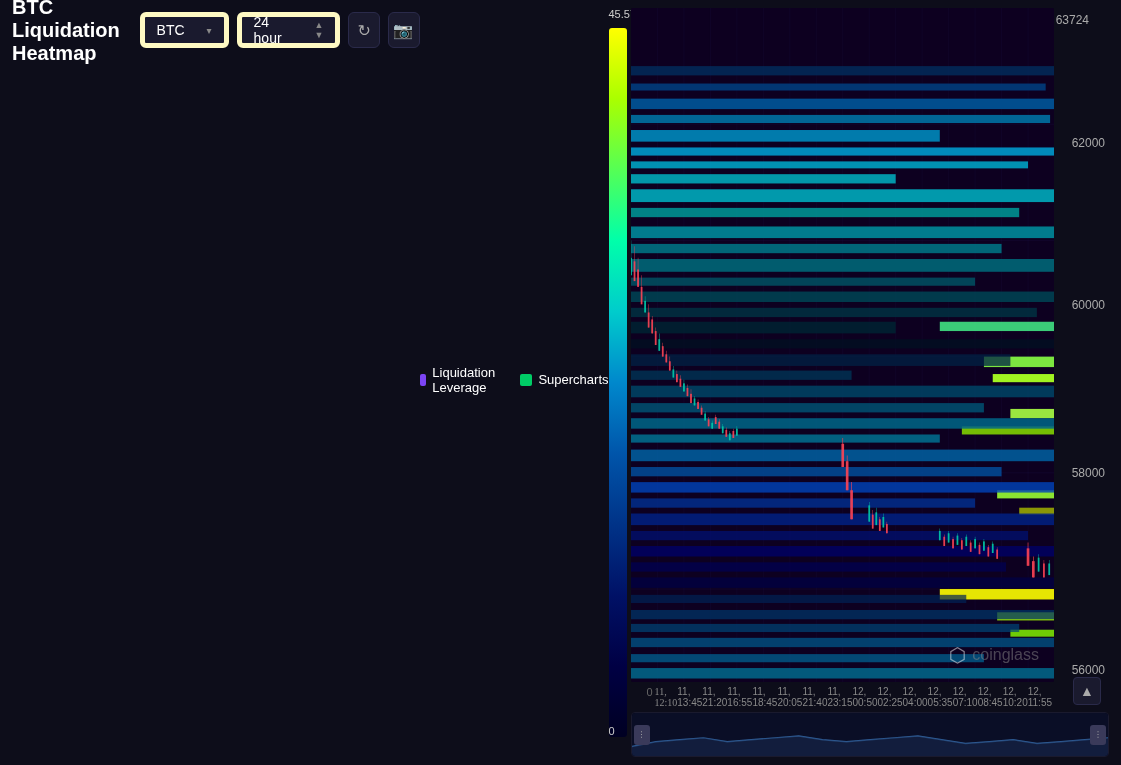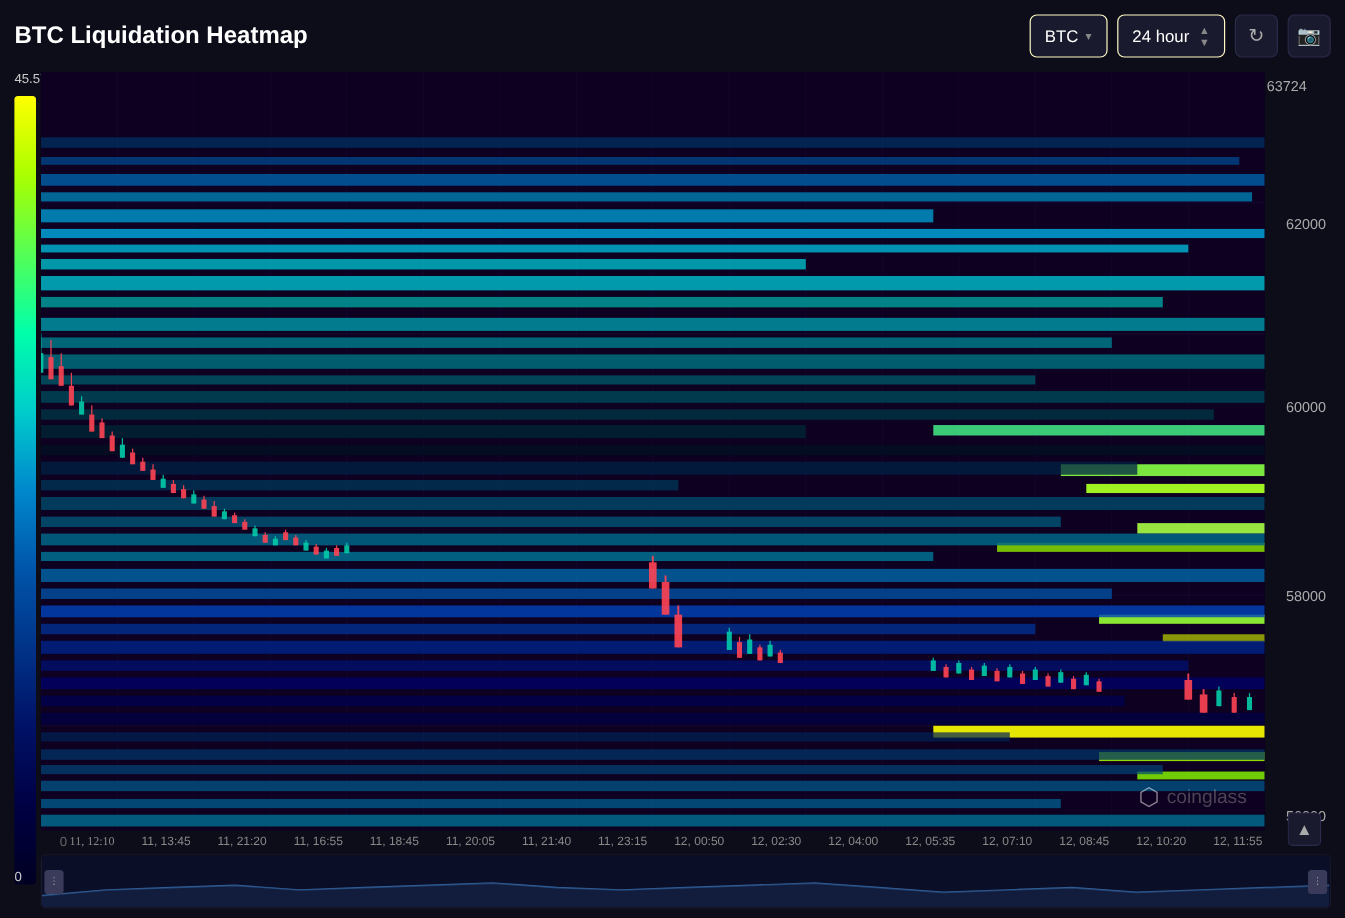--- a/index.html
+++ b/index.html
@@ -9,21 +9,20 @@
       font-family: -apple-system, BlinkMacSystemFont, 'Segoe UI', sans-serif;
       width: 1121px;
       height: 765px;
       overflow: hidden;
     }
 
     .page-container {
       width: 1121px;
       height: 765px;
       display: flex;
-      flex-direction: column;
       padding: 8px 12px;
     }
 
     
     .header {
       display: flex;
       align-items: center;
       justify-content: space-between;
       margin-bottom: 8px;
       height: 44px;
@@ -37,23 +36,23 @@
 
     .header-controls {
       display: flex;
       align-items: center;
       gap: 8px;
     }
 
     .select-btn {
       display: flex;
       align-items: center;
-      gap: 6px;
+      gap: 22px;
       background: #1a1a2e;
-      border: 1px solid #fef9c3;
+      border: 5px solid #fef9c3;
       border-radius: 6px;
       padding: 6px 12px;
       color: #ffffff;
       font-size: 14px;
       cursor: pointer;
       height: 36px;
     }
 
     .select-btn .chevron {
       font-size: 10px;
@@ -290,20 +289,30 @@
       </div>
       <div class="icon-btn">
         <span>↻</span>
       </div>
       <div class="icon-btn">
         <span>📷</span>
       </div>
     </div>
   </div>
 
+  <div class="legend">
+    <div class="legend-item">
+      <div class="legend-dot" style="background:#7b44f5;"></div>
+      <span>Liquidation Leverage</span>
+    </div>
+    <div class="legend-item">
+      <div class="legend-dot" style="background:#00cc66;"></div>
+      <span>Supercharts</span>
+    </div>
+  </div>
 
   <div class="chart-wrapper">
 
     <div class="color-scale">
       <span class="scale-label-top">45.57M</span>
       <div class="color-scale-bar"></div>
       <span class="scale-label-bottom">0</span>
     </div>
 
     <div class="chart-main">
@@ -544,21 +553,21 @@
         <div style="flex:1; display:flex; justify-content:space-between; padding: 0 2px;">
           <span style="font-size:10px;color:#888;font-family:Liberation Serif, serif;">11, 12:10</span>
           <span style="font-size:10px;color:#888;">11, 13:45</span>
           <span style="font-size:10px;color:#888;">11, 21:20</span>
           <span style="font-size:10px;color:#888;">11, 16:55</span>
           <span style="font-size:10px;color:#888;">11, 18:45</span>
           <span style="font-size:10px;color:#888;">11, 20:05</span>
           <span style="font-size:10px;color:#888;">11, 21:40</span>
           <span style="font-size:10px;color:#888;">11, 23:15</span>
           <span style="font-size:10px;color:#888;">12, 00:50</span>
-          <span style="font-size:10px;color:#888;">12, 02:30</span>
+          <span style="font-size:10px;color:#888;">12, 02:25</span>
           <span style="font-size:10px;color:#888;">12, 04:00</span>
           <span style="font-size:10px;color:#888;">12, 05:35</span>
           <span style="font-size:10px;color:#888;">12, 07:10</span>
           <span style="font-size:10px;color:#888;">12, 08:45</span>
           <span style="font-size:10px;color:#888;">12, 10:20</span>
           <span style="font-size:10px;color:#888;">12, 11:55</span>
         </div>
       </div>
 
       <div class="mini-chart">

